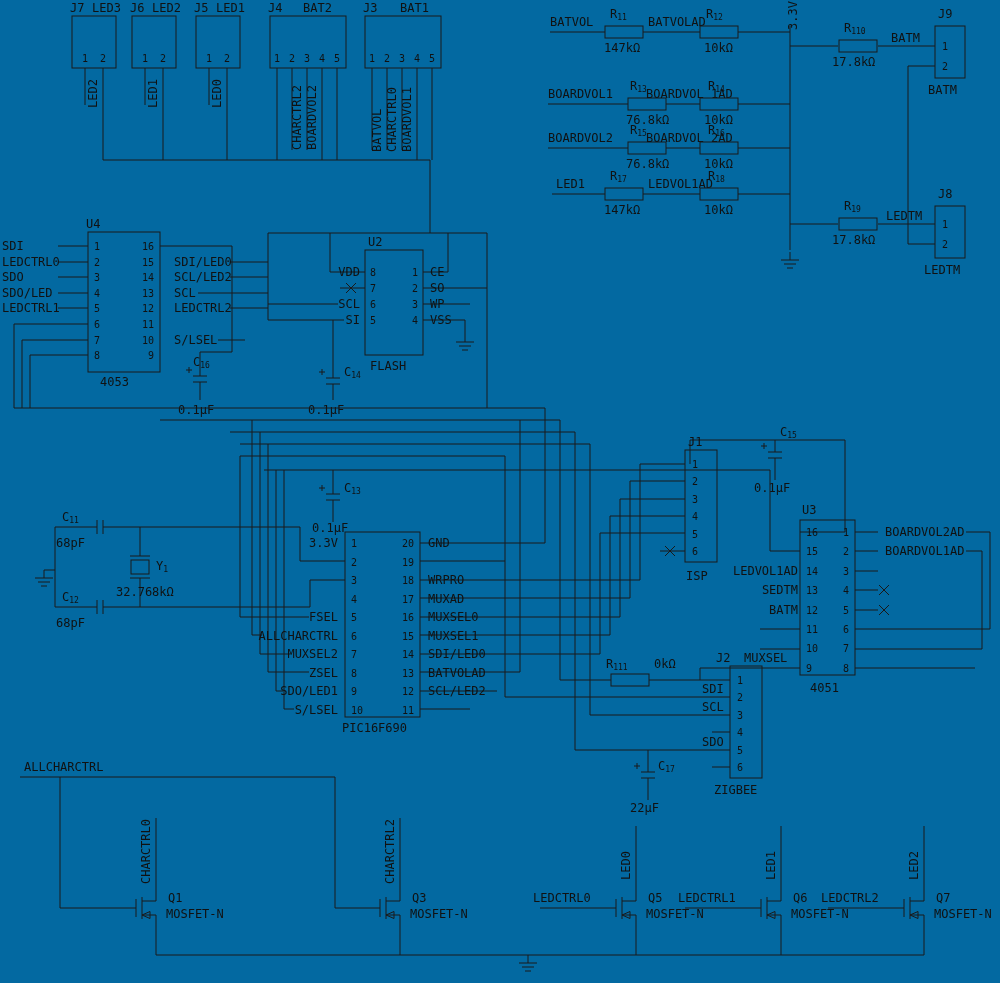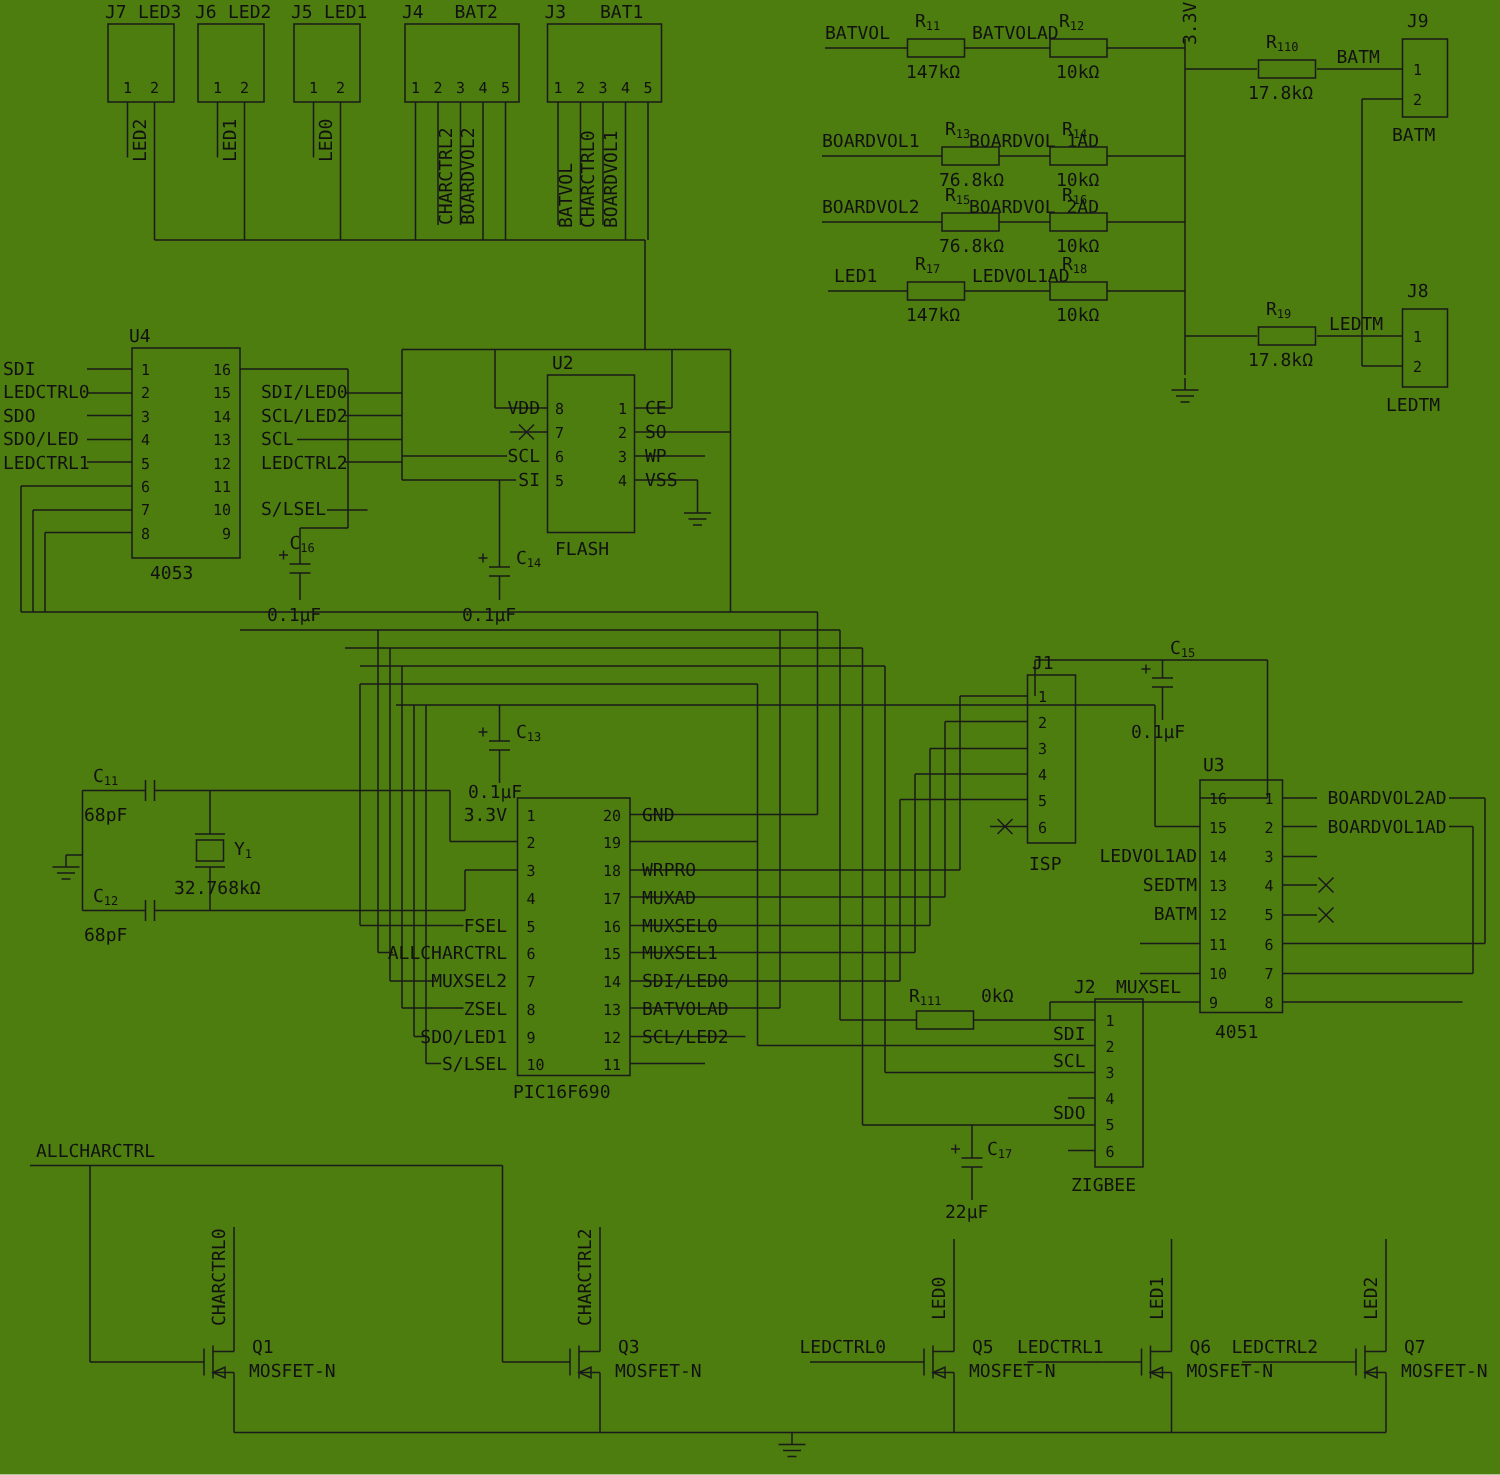--- a/index.html
+++ b/index.html
@@ -1,16 +1,16 @@
 <!DOCTYPE html>
 <html><head>
 <meta charset="utf-8">
 <style>
   html,body{margin:0;padding:0;background:#ffffff;}
-  .page{position:relative;width:1000px;height:983px;background:#4d7c0f;overflow:hidden;}
+  .page{position:relative;width:1000px;height:983px;background:#0369a1;overflow:hidden;}
   svg{font-family:"DejaVu Sans Mono",monospace;font-size:12px;}
   svg path, svg rect, svg line{stroke:#1a1a1a;stroke-width:1;fill:none;}
   svg text, svg tspan{fill:#111;stroke:none;}
   .pin{font-size:10px;}
   .sub{font-size:8px;}
 </style>
 </head>
 <body>
 
 <div class="page">

